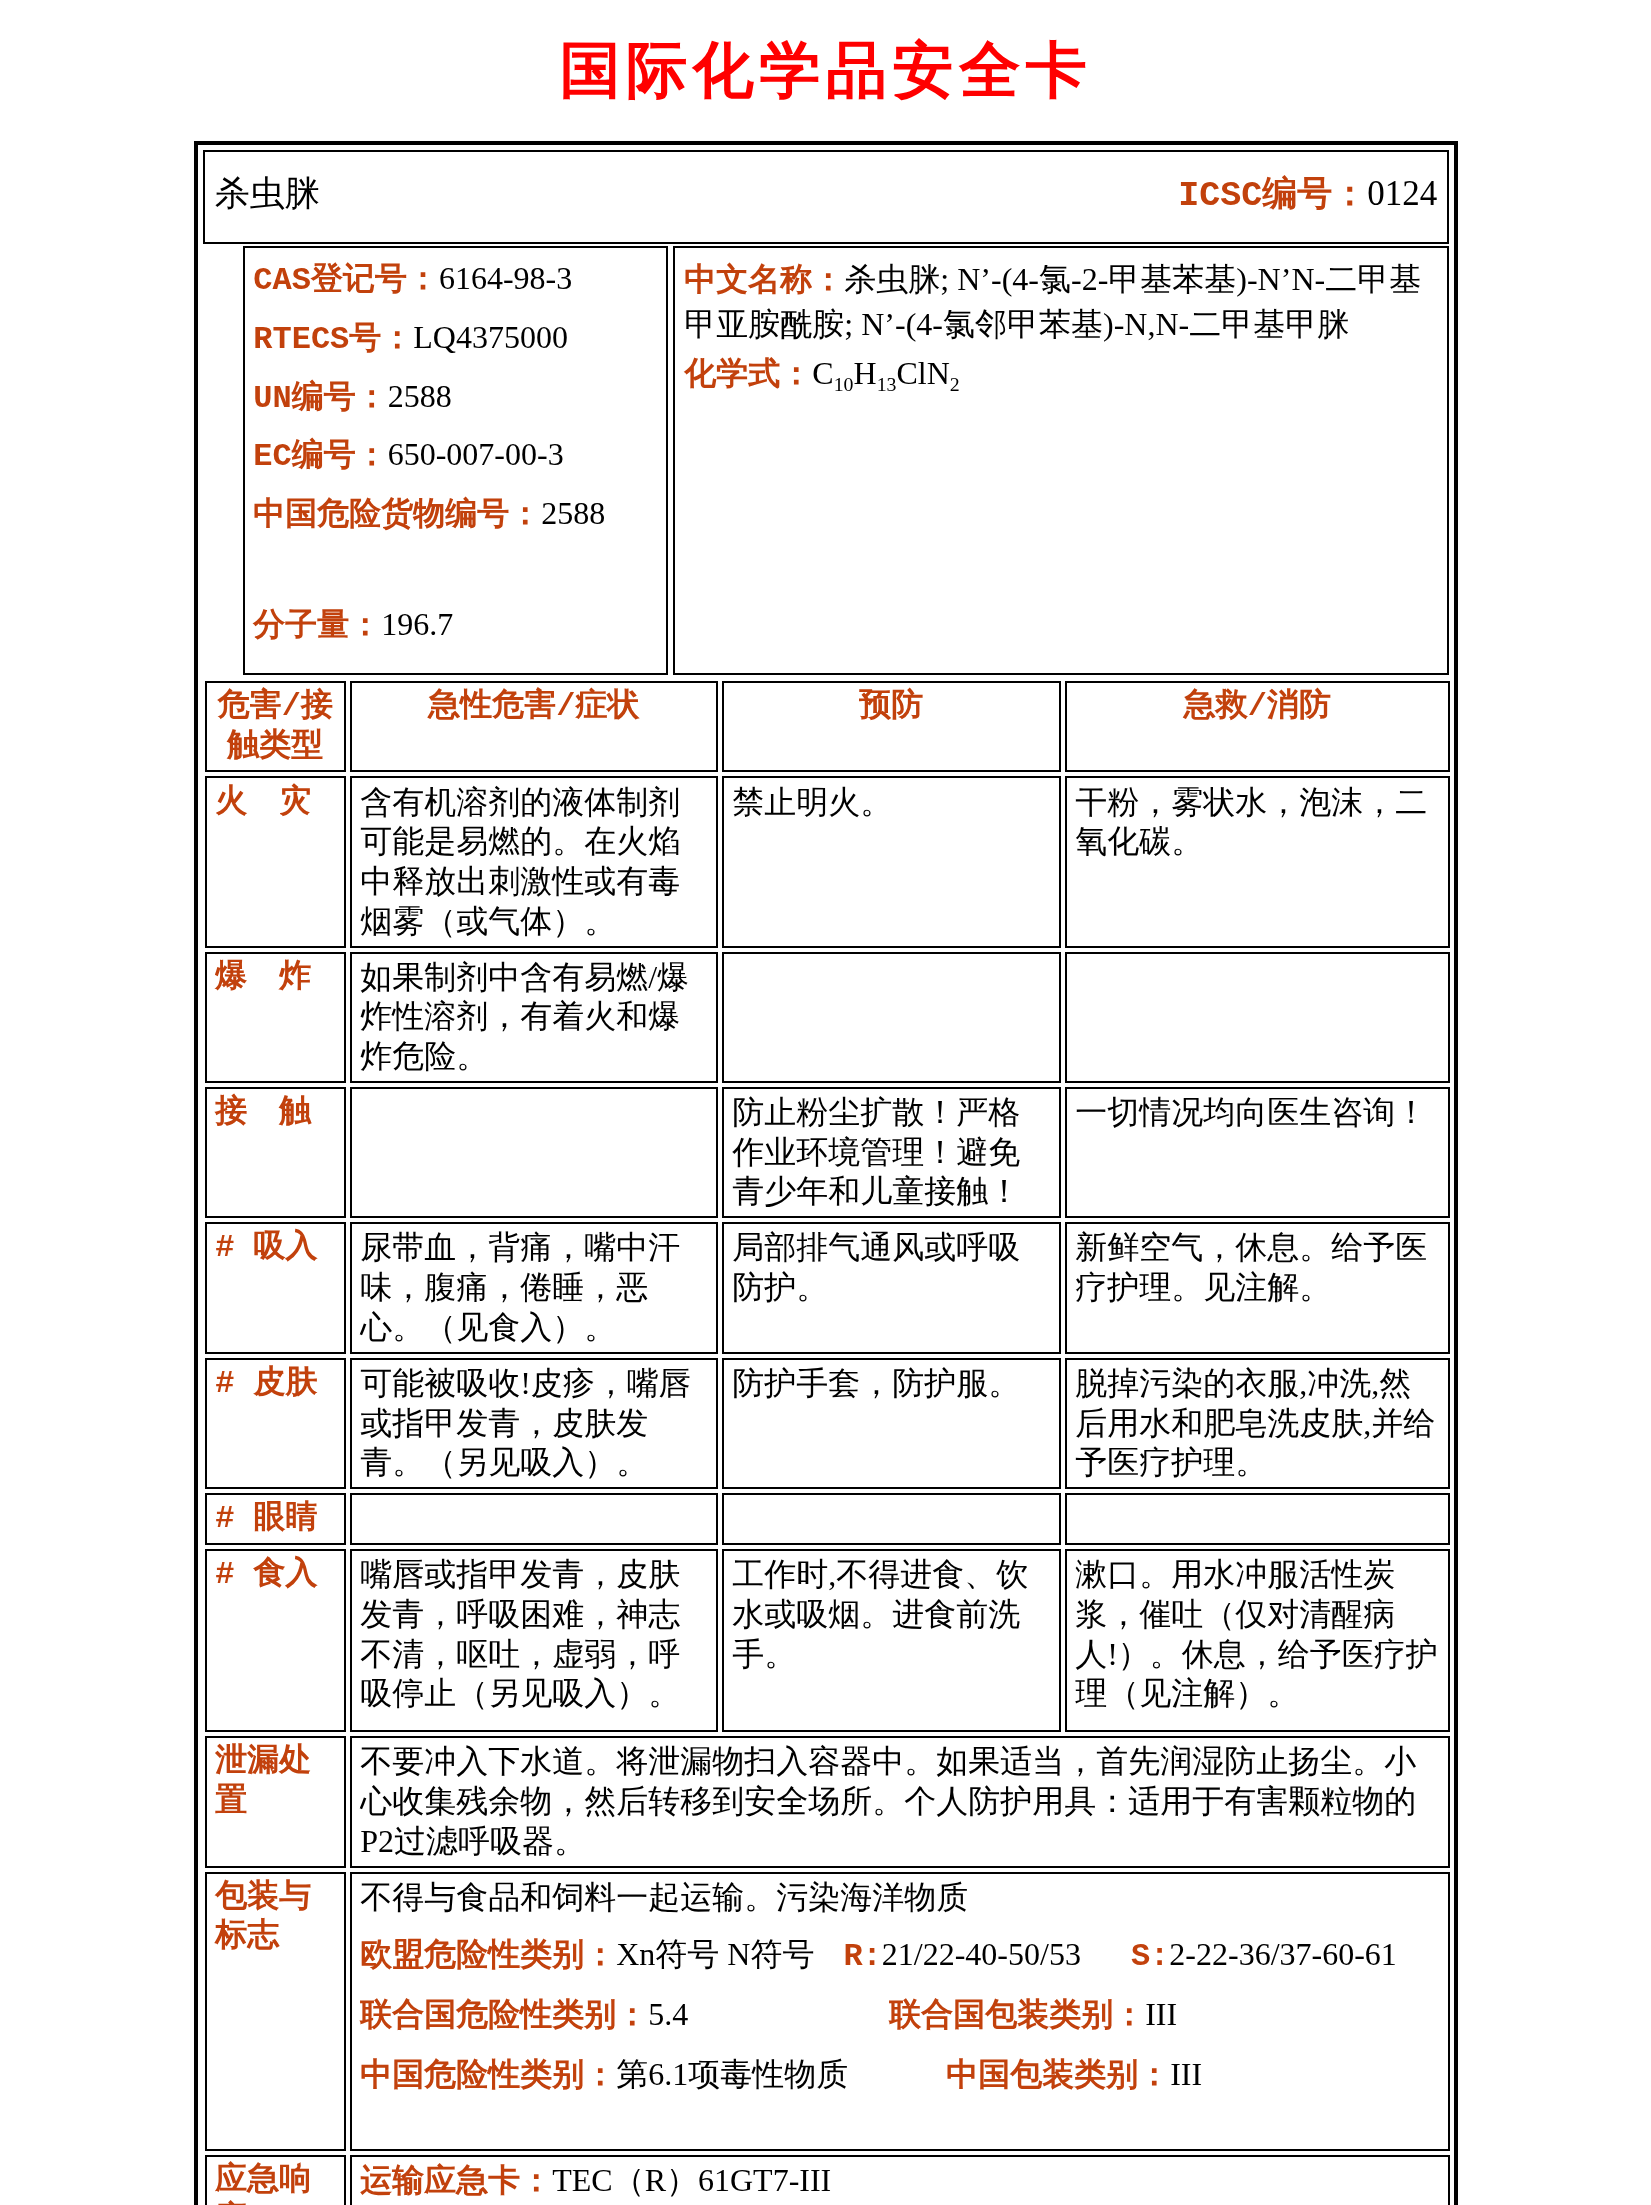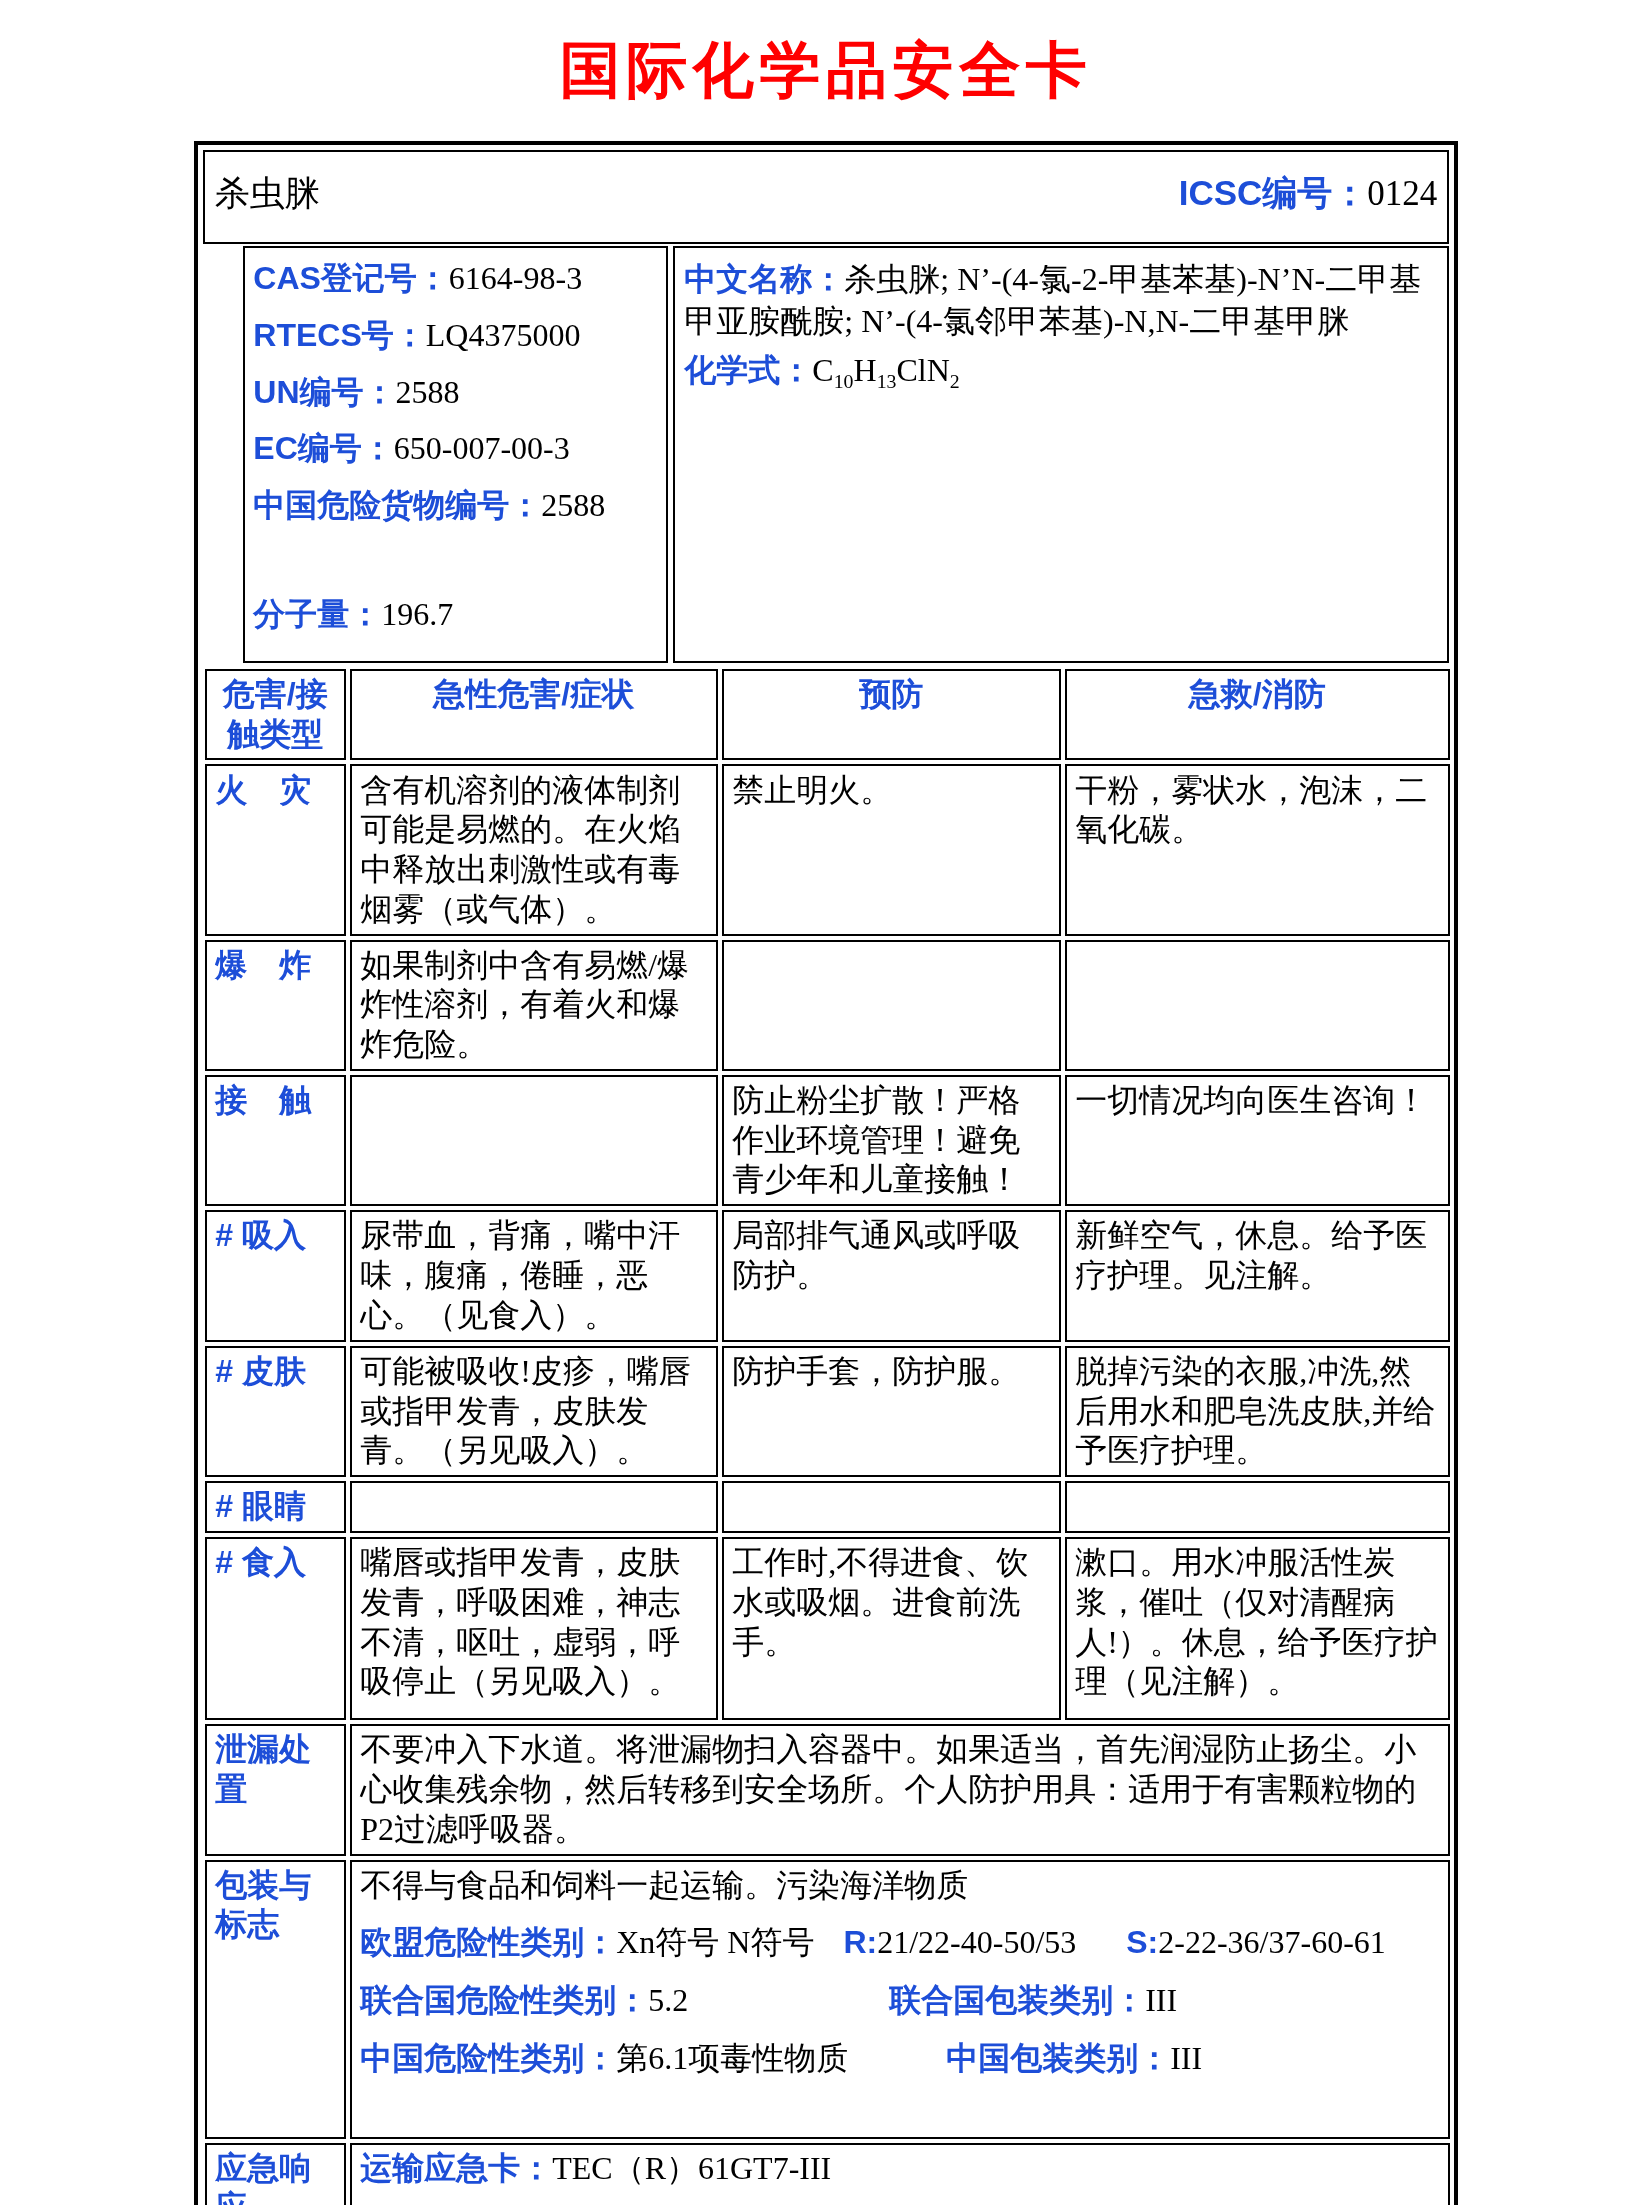--- a/index.html
+++ b/index.html
@@ -27,21 +27,21 @@
     background: #ffffff;
   }
   .sec { border: 2.1px solid #000000; margin: 2.1px; }
   .card-header {
     display: flex;
     justify-content: space-between;
     align-items: center;
     padding: 18px 9.8px 25px 9.8px;
     font-size: 35px;
   }
-  .blue { color: #1d4ed8; font-weight: 700; font-family: Liberation Sans, sans-serif; }
+  .blue { color: #c2410c; font-weight: 700; font-family: Liberation Mono, monospace; }
   .info-wrap { display: flex; gap: 4.2px; margin: 2.1px; padding-left: 40px; }
   .info-left  { border: 2.1px solid #000000; width: 444px;  padding: 9.8px 8.4px; font-size: 32px; line-height: 1.3; }
   .info-right { border: 2.1px solid #000000; width: 811px; padding: 9.8px 9.8px; font-size: 32px; line-height: 1.32; }
   .iline { margin-bottom: 15.3px; }
   .iline.molw { margin-top: 67px; }
   .nline { margin-bottom: 7px; }
   sub { font-size: 0.62em; }
   table.main {
     width: 100%;
     border-collapse: separate;
@@ -172,21 +172,21 @@
       <tr>
         <td class="c1 label blue">泄漏处置</td>
         <td colspan="3">不要冲入下水道。将泄漏物扫入容器中。如果适当，首先润湿防止扬尘。小心收集残余物，然后转移到安全场所。个人防护用具：适用于有害颗粒物的P2过滤呼吸器。</td>
       </tr>
 
       <tr class="r-pack">
         <td class="c1 label blue">包装与标志</td>
         <td colspan="3" class="pack">
           <p>不得与食品和饲料一起运输。污染海洋物质</p>
           <p><span class="blue">欧盟危险性类别：</span><span>Xn符号 N符号</span><span class="blue rgap">R:</span><span>21/22-40-50/53</span><span class="blue sgap">S:</span><span>2-22-36/37-60-61</span></p>
-          <p><span class="pairw-un"><span class="blue">联合国危险性类别：</span><span>5.2</span></span><span class="blue">联合国包装类别：</span><span>III</span></p>
+          <p><span class="pairw-un"><span class="blue">联合国危险性类别：</span><span>5.4</span></span><span class="blue">联合国包装类别：</span><span>III</span></p>
           <p><span class="pairw-cn"><span class="blue">中国危险性类别：</span><span>第6.1项毒性物质</span></span><span class="blue">中国包装类别：</span><span>III</span></p>
         </td>
       </tr>
 
       <tr>
         <td class="c1 label blue">应急响应</td>
         <td colspan="3"><span class="blue">运输应急卡：</span><span>TEC（R）61GT7-III</span></td>
       </tr>
 
       <tr>

